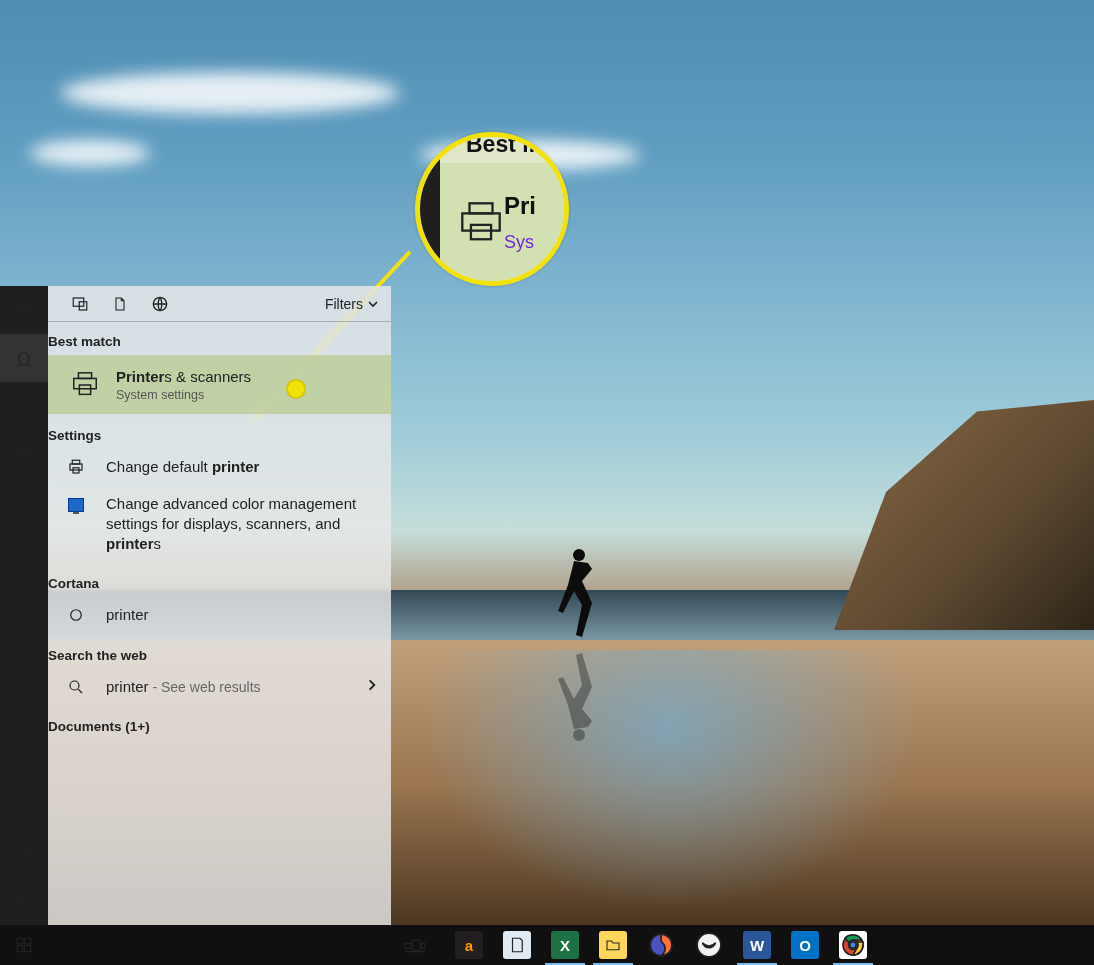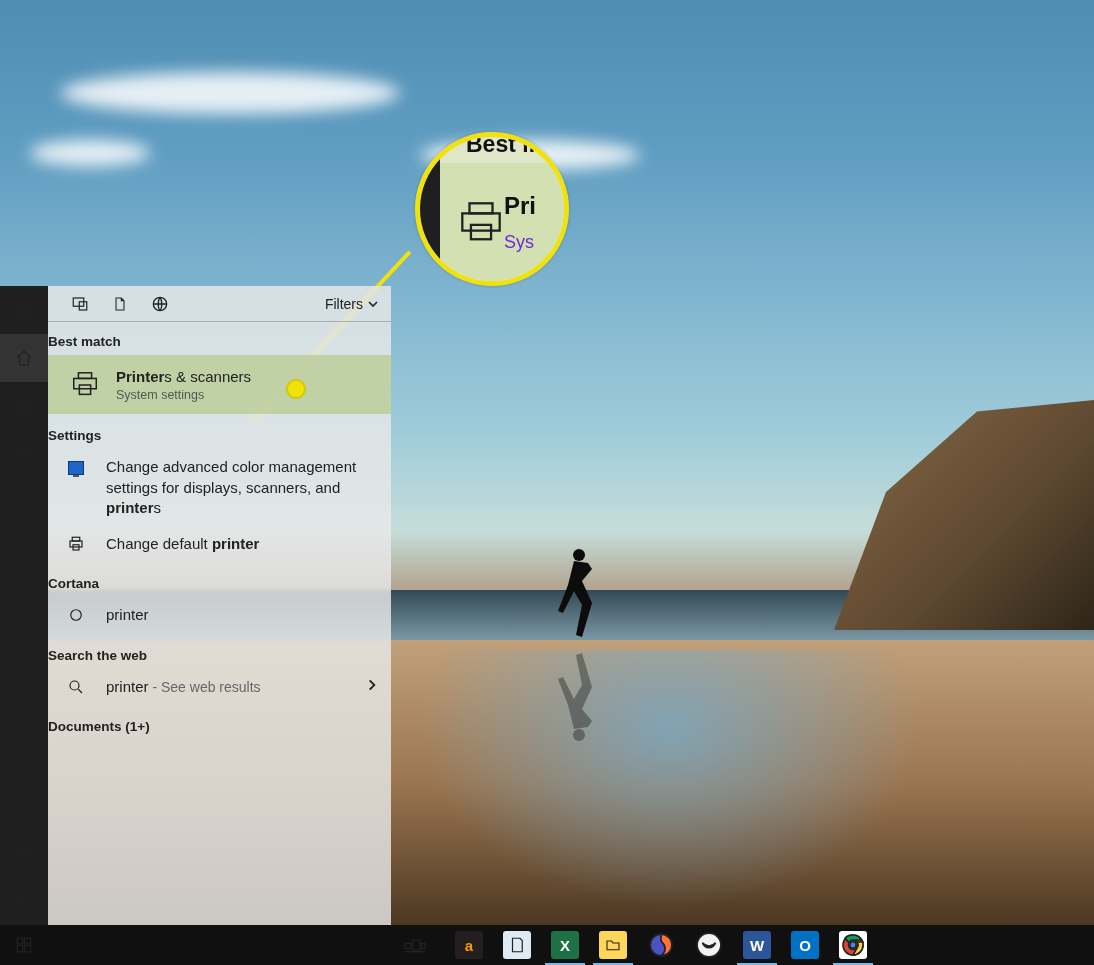--- a/index.html
+++ b/index.html
@@ -279,38 +279,38 @@
         <span class="bold">Printer</span><span>s &amp; scanners</span>
       </div>
       <div class="rsub">System settings</div>
     </div>
     <div class="dot-marker"></div>
   </div>
 
   <div class="section-label sub">Settings</div>
 
   <div class="result-row">
-    <div class="ricon" style="align-self:flex-start;margin-top:4px;">
-      <div class="mini-monitor"></div>
-    </div>
-    <div class="rtext">
-      <span>Change advanced color management settings for displays, scanners, and </span><span class="bold">printer</span><span>s</span>
-    </div>
-  </div>
-
-  <div class="result-row">
     <div class="ricon">
       <svg viewBox="0 0 24 24" width="18" height="18">
           <rect x="7" y="3" width="10" height="5"></rect>
           <rect x="4" y="8" width="16" height="8"></rect>
           <rect x="8" y="13" width="8" height="7"></rect>
         </svg>
     </div>
     <div class="rtext">
       <span>Change default </span><span class="bold">printer</span><span></span>
+    </div>
+  </div>
+
+  <div class="result-row">
+    <div class="ricon" style="align-self:flex-start;margin-top:4px;">
+      <div class="mini-monitor"></div>
+    </div>
+    <div class="rtext">
+      <span>Change advanced color management settings for displays, scanners, and </span><span class="bold">printer</span><span>s</span>
     </div>
   </div>
 
   <div class="section-label sub">Cortana</div>
 
   <div class="result-row">
     <div class="ricon">
       <svg viewBox="0 0 24 24" width="18" height="18" stroke="#3a9c3a" stroke-width="2.4">
           <circle cx="12" cy="12" r="7"></circle>
         </svg>

